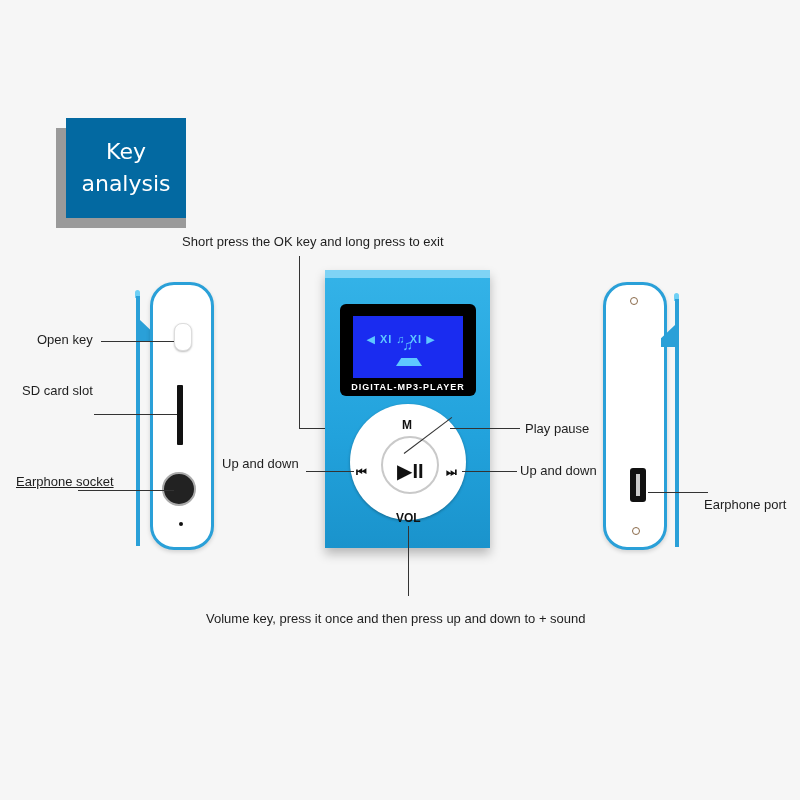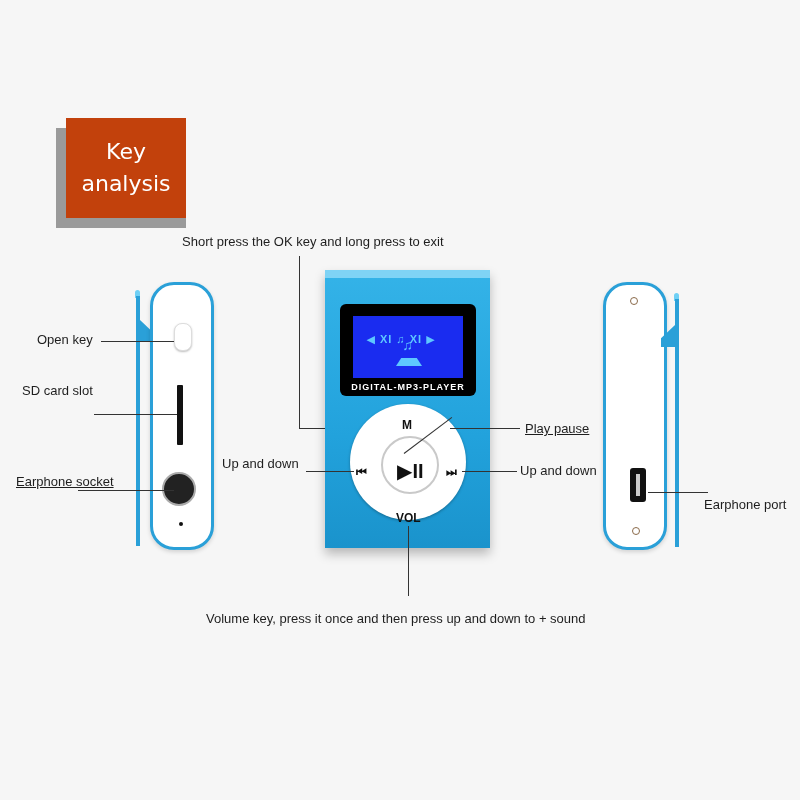--- a/index.html
+++ b/index.html
@@ -2,21 +2,21 @@
 <html><head>
 <meta charset="utf-8">
 <style>
   html, body { margin:0; padding:0; }
   body { width:800px; height:800px; background:#f6f6f6; position:relative; overflow:hidden;
          font-family:"Liberation Sans", "DejaVu Sans", sans-serif; color:#1a1a1a; }
   .abs { position:absolute; }
 
   
   .title-shadow { left:56px; top:128px; width:130px; height:100px; background:#9a9a9a; }
-  .title-box { left:66px; top:118px; width:120px; height:100px; background:#c2410c; color:#fff;
+  .title-box { left:66px; top:118px; width:120px; height:100px; background:#0369a1; color:#fff;
                display:flex; flex-direction:column; align-items:center; justify-content:center;
                font-family:"DejaVu Sans", sans-serif; font-size:22px; line-height:32px; }
 
   .label { font-size:13px; white-space:nowrap; color:#1e1e1e; }
   .line { background:#333; }
 
   
   .side-body { background:#fff; border:3px solid #2aa0d8; border-radius:24px; box-shadow:0 2px 4px rgba(0,0,0,.15); }
   .clip { background:#2aa0d8; }
   .clip-tip { background:#6fd0f5; border-radius:3px 3px 0 0; }
@@ -75,21 +75,21 @@
 <div class="abs brand">DIGITAL-MP3-PLAYER</div>
 
 <div class="abs wheel"></div>
 <div class="abs wheel-label" style="left:402px;top:418px;">M</div>
 <div class="abs wheel-label" style="left:396px;top:511px;">VOL</div>
 <div class="abs glyph" style="left:356px;top:465px;">⏮</div>
 <div class="abs glyph" style="left:446px;top:465px;">⏭</div>
 <div class="abs inner"></div>
 <div class="abs playpause" style="left:397px;top:459px;">▶II</div>
 
-<div class="abs label" style="left:525px;top:421px;text-decoration:underline;">Play pause</div>
+<div class="abs label" style="left:525px;top:421px;">Play pause</div>
 <div class="abs line" style="left:450px;top:428px;width:70px;height:1px;"></div>
 <div class="abs line" style="left:404px;top:453px;width:60px;height:1px;transform:rotate(-37deg);transform-origin:left center;"></div>
 
 <div class="abs label" style="left:222px;top:456px;">Up and down</div>
 <div class="abs line" style="left:306px;top:471px;width:48px;height:1px;"></div>
 <div class="abs label" style="left:520px;top:463px;">Up and down</div>
 <div class="abs line" style="left:462px;top:471px;width:55px;height:1px;"></div>
 
 <div class="abs line" style="left:408px;top:526px;width:1px;height:70px;"></div>
 <div class="abs label" style="left:206px;top:611px;">Volume key, press it once and then press up and down to + sound</div>

